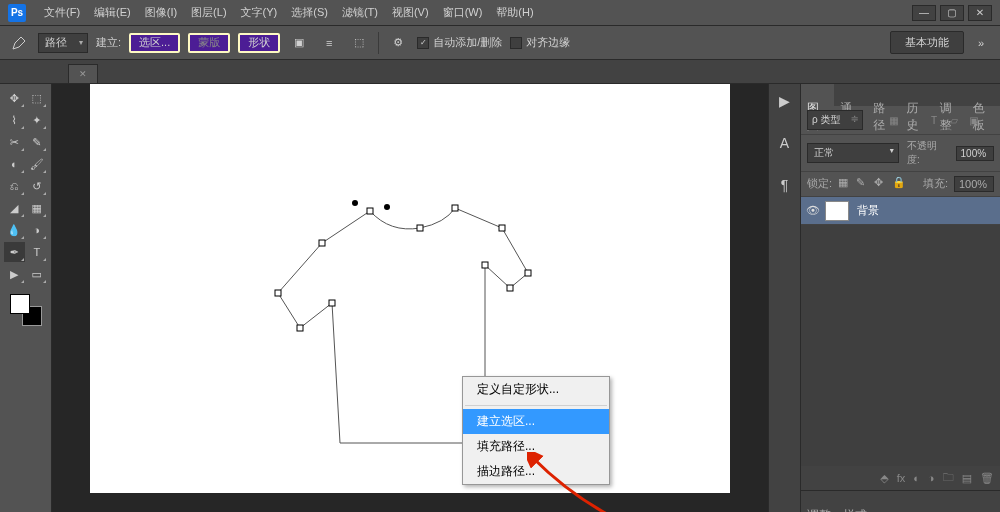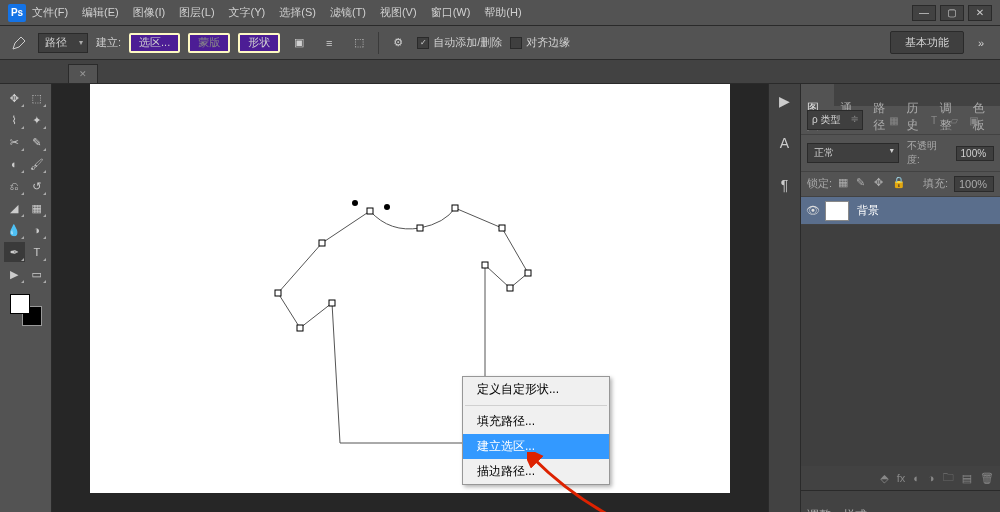--- a/index.html
+++ b/index.html
@@ -1,18 +1,18 @@
 <!DOCTYPE html>
 <html><head>
 <meta charset="utf-8">
 <style>
 *{margin:0;padding:0;box-sizing:border-box;font-family:"Microsoft YaHei",Arial,sans-serif;font-size:11px;user-select:none}
 body{background:#535353;width:1000px;height:512px;overflow:hidden;color:#d1d1d1}
 .titlebar{height:26px;background:#535353;display:flex;align-items:center;padding:0 8px;border-bottom:1px solid #2a2a2a}
-.ps-logo{width:18px;height:18px;background:#1473e6;color:#fff;font-weight:bold;display:flex;align-items:center;justify-content:center;border-radius:2px;font-size:10px;}
+.ps-logo{width:18px;height:18px;background:#1473e6;color:#fff;font-weight:bold;display:flex;align-items:center;justify-content:center;border-radius:2px;font-size:10px;margin-right:12px}
 .menubar{display:flex;gap:2px}
 .menu-item{padding:3px 6px;cursor:default}
 .win-controls{margin-left:auto;display:flex;gap:4px}
 .win-btn{width:24px;height:16px;background:#424242;border:1px solid #2a2a2a;display:flex;align-items:center;justify-content:center;color:#ccc;font-size:10px}
 .optbar{height:34px;background:#535353;display:flex;align-items:center;padding:0 8px;gap:8px;border-bottom:1px solid #2a2a2a}
 .opt-icon{width:22px;height:22px;display:flex;align-items:center;justify-content:center}
 .opt-dd{background:#3f3f3f;border:1px solid #2a2a2a;padding:2px 18px 2px 6px;position:relative;min-width:50px;height:20px;display:flex;align-items:center}
 .opt-dd::after{content:"▾";position:absolute;right:4px;font-size:8px;color:#aaa}
 .opt-label{color:#ccc}
 .opt-btn{background:#4c1d95;border:2px solid #fef9c3;padding:2px 8px;height:20px;display:flex;align-items:center;border-radius:2px}
@@ -192,22 +192,22 @@
             <rect x="59" y="47" width="6" height="6"></rect>
         </g>
         <circle cx="95" cy="10" r="3" fill="#000"></circle>
           <circle cx="127" cy="14" r="3" fill="#000"></circle>
       </svg>
     </div>
 
     <div class="ctx-menu">
       <div class="ctx-item">定义自定形状...</div>
       <div class="ctx-sep"></div>
+      <div class="ctx-item hl">建立选区...</div>
       <div class="ctx-item">填充路径...</div>
-      <div class="ctx-item hl">建立选区...</div>
       <div class="ctx-item">描边路径...</div>
 
     </div>
 
     <svg class="arrow" width="90" height="70">
       <defs>
           <marker id="ah" markerWidth="10" markerHeight="10" refX="2" refY="3" orient="auto">
             <path d="M0,0 L0,6 L8,3 Z" fill="#d20"></path>
           </marker>
         </defs>

